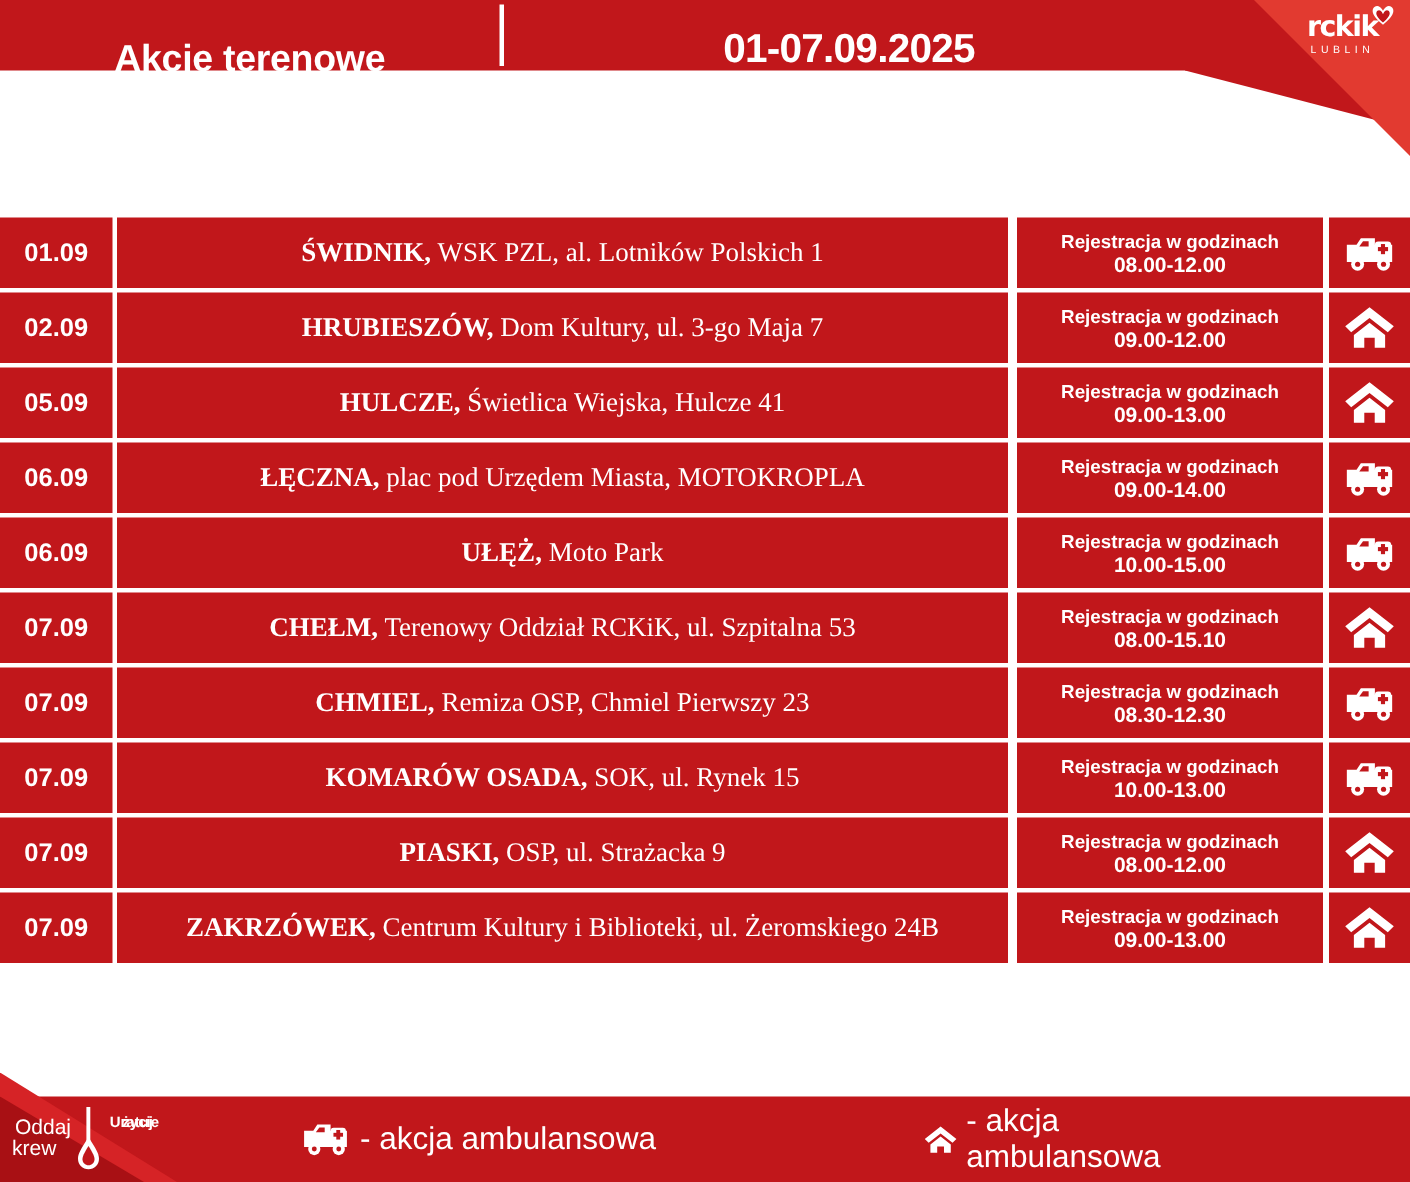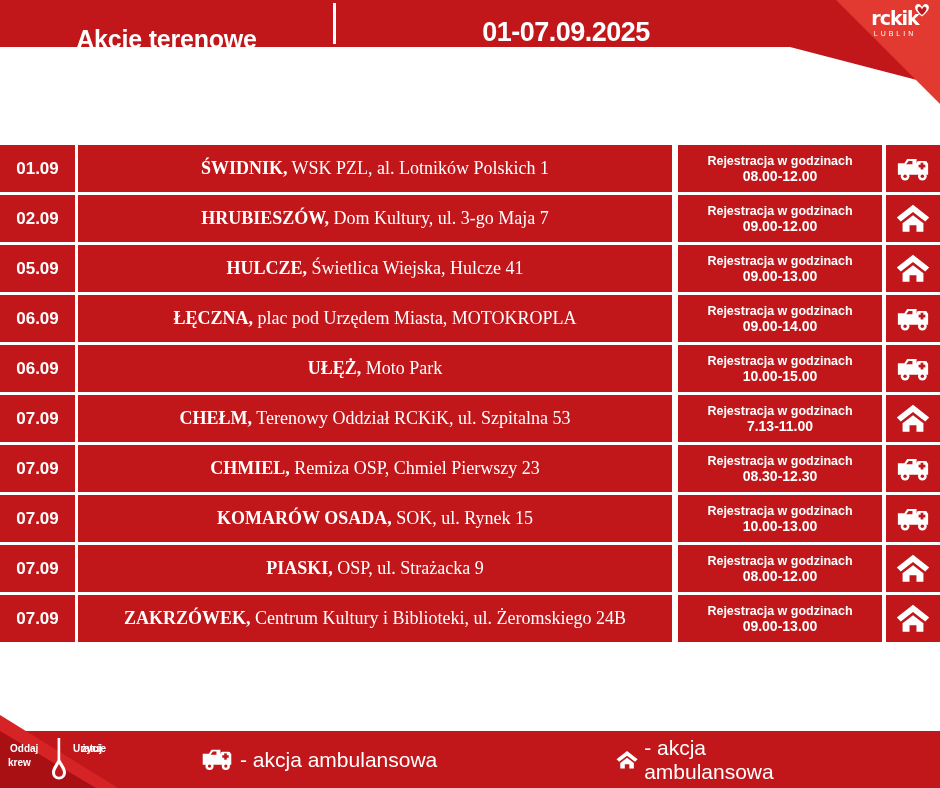--- a/index.html
+++ b/index.html
@@ -83,21 +83,21 @@
   }
   .foot-rib-b{
     position:absolute;left:0;bottom:0;width:210px;height:73px;background:#a81014;
     clip-path:polygon(0 16px, 96px 73px, 0 73px);
   }
   .logo-oddaj{
     position:absolute;left:6px;bottom:6px;width:104px;height:48px;z-index:5;
     color:#ffffff;
   }
   .logo-oddaj .l1,.logo-oddaj .l2{
-    position:absolute;font-size:10px;font-weight:bold;
+    position:absolute;font-size:14px;font-weight:normal;
   }
   .logo-oddaj .l1{left:4px;top:9px;}
   .logo-oddaj .l2{left:2px;top:23px;}
   .logo-oddaj .r1{position:absolute;right:8px;top:9px;font-size:10px;font-weight:bold;}
   .logo-oddaj .r2{position:absolute;right:4px;top:9px;font-size:10px;font-weight:bold;}
   .drop{position:absolute;left:44px;top:2px;width:18px;height:44px;}
 
   .legend{
     position:absolute;left:0;bottom:0;width:800px;height:57px;z-index:4;
     display:flex;align-items:center;border-radius:7px;
@@ -235,21 +235,21 @@
           </svg>
         </div>
       </div>
       <div class="row">
         <div class="cell c-date">07.09</div>
         <div class="cell c-main">
           <span><span class="city">CHEŁM,</span> <span>Terenowy Oddział RCKiK, ul. Szpitalna 53</span></span>
         </div>
         <div class="cell c-reg">
           <span class="lbl">Rejestracja w godzinach</span>
-          <span class="hrs">7.13-11.00</span>
+          <span class="hrs">08.00-15.10</span>
         </div>
         <div class="cell c-icon">
           <svg width="34" height="28.56" viewBox="0 0 44 37">
             <path d="M22 1 L43 17.5 L37.8 22.6 L22 10.4 L6.2 22.6 L1 17.5 Z" fill="#ffffff"></path>
             <path d="M22 14.5 L35.5 25 L35.5 36 L26.5 36 L26.5 27.5 L17.5 27.5 L17.5 36 L8.5 36 L8.5 25 Z" fill="#ffffff"></path>
           </svg>
         </div>
       </div>
       <div class="row">
         <div class="cell c-date">07.09</div>

